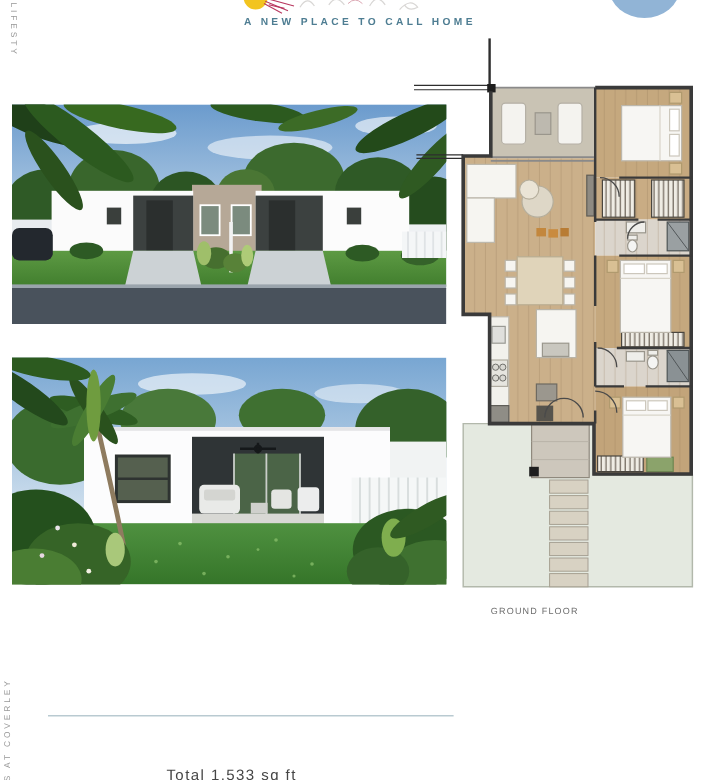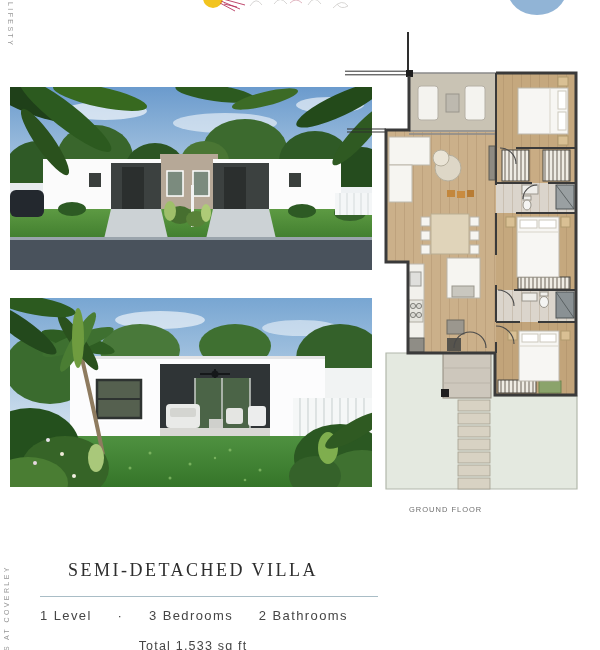--- a/index.html
+++ b/index.html
@@ -49,20 +49,21 @@
       <path d="M60,6 Q66,-4 72,5"></path>
       <path d="M84,4 Q90,-5 97,4"></path>
       <path d="M118,5 Q124,-6 131,4"></path>
       <path d="M143,8 Q152,-2 158,6 Q151,10 147,4"></path>
     </g>
     <g stroke="#d9a3b0" stroke-width="0.8" fill="none">
       <path d="M100,3 Q106,-3 112,3"></path>
     </g>
   </svg>
 
+  <div class="abs" id="tagline">A NEW PLACE TO CALL HOME</div>
 
   <div class="abs" id="blueblob"></div>
 
   <div class="abs sidetext" id="side-top">LIFESTY</div>
   <div class="abs sidetext" id="side-bottom">S AT COVERLEY</div>
 
   <svg class="abs" id="photo1" viewBox="0 0 362 183">
     <defs>
       <linearGradient id="sky1" x1="0" y1="0" x2="0" y2="1">
         <stop offset="0" stop-color="#6b9bcd"></stop>
@@ -408,23 +409,16 @@
       <path d="M523,199 A14,14 0 0 1 537,185"></path>
       <path d="M514,306 A16,16 0 0 0 498,290"></path>
       <path d="M496,326 A18,18 0 0 1 514,344"></path>
       <path d="M454,348 A16,16 0 0 1 470,332"></path>
       <path d="M486,348 A16,16 0 0 0 470,332"></path>
     </g>
 
     <text x="409" y="512" font-size="7.5" letter-spacing="1" fill="#6e6e6e">GROUND FLOOR</text>
   </svg>
 
-  <div class="abs blk" id="villa-type">SEMI-DETACHED VILLA</div>
   <div class="abs" id="divider"></div>
-  <div class="abs" id="specs">
-    <span>1 Level</span>
-    <span>·</span>
-    <span>3 Bedrooms</span>
-    <span>2 Bathrooms</span>
-  </div>
   <div class="abs blk" id="total">Total 1,533 sq ft</div>
 
 </div>
 
 </body></html>

